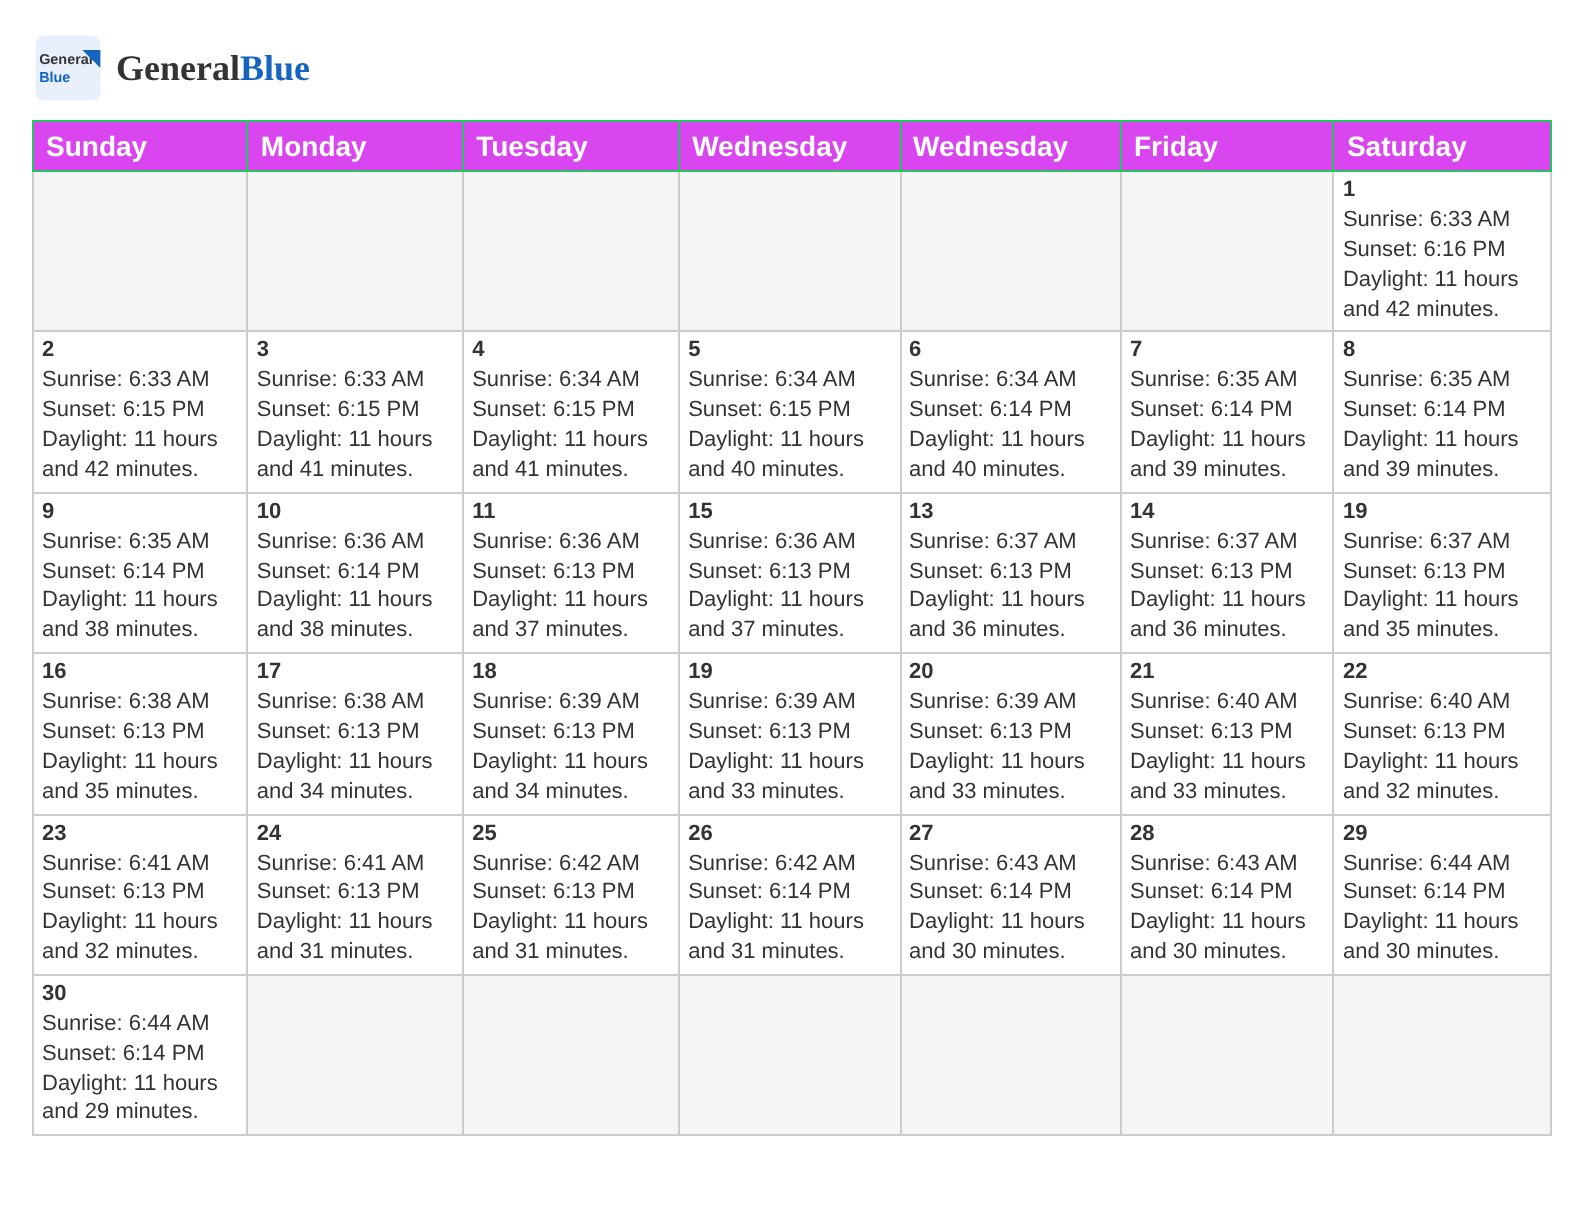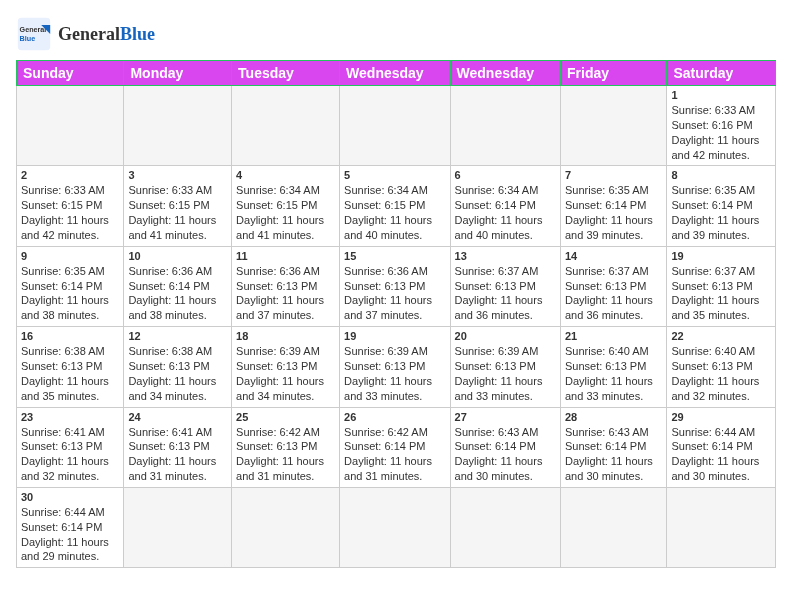--- a/index.html
+++ b/index.html
@@ -246,21 +246,21 @@
         </tr>
         <tr>
           <td>
             <span class="day-number">16</span>
             <div class="day-info">Sunrise: 6:38 AM
 Sunset: 6:13 PM
 Daylight: 11 hours
 and 35 minutes.</div>
           </td>
           <td>
-            <span class="day-number">12</span>
+            <span class="day-number">17</span>
             <div class="day-info">Sunrise: 6:38 AM
 Sunset: 6:13 PM
 Daylight: 11 hours
 and 34 minutes.</div>
           </td>
           <td>
             <span class="day-number">18</span>
             <div class="day-info">Sunrise: 6:39 AM
 Sunset: 6:13 PM
 Daylight: 11 hours

